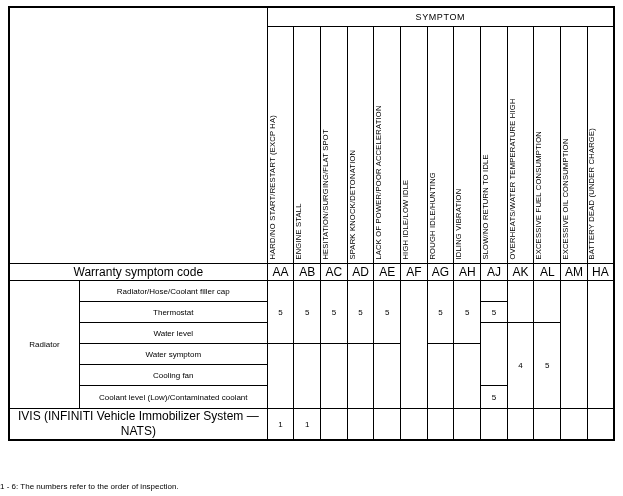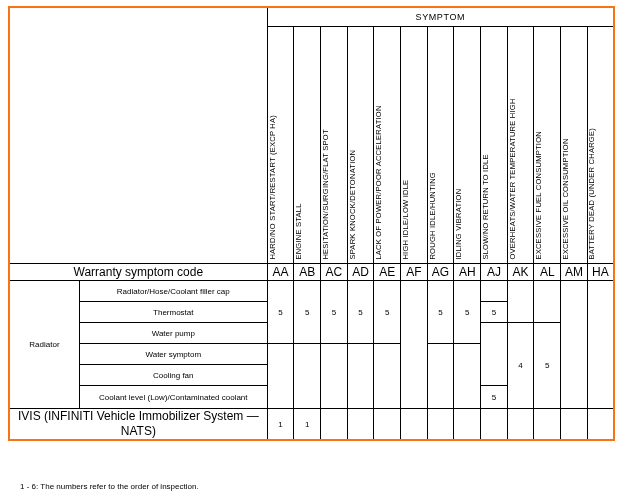--- a/index.html
+++ b/index.html
@@ -29,21 +29,21 @@
   }
   table.matrix td, table.matrix th {
     border: 1px solid #000000;
     padding: 0;
     margin: 0;
     font-weight: normal;
     vertical-align: middle;
     text-align: center;
   }
   .outer {
-    border: 2px solid #f97316;
+    border: 2px solid #000000;
   }
 
   
   .blankcorner {
     border-top: none !important;
     border-left: none !important;
   }
   .symptom-title {
     height: 18px;
     font-size: 9px;
@@ -101,21 +101,21 @@
     text-align: left;
     padding-left: 4px;
     font-size: 12px;
     line-height: 1.25;
     height: 30px;
     padding-top: 2px;
     padding-bottom: 2px;
   }
   .footnote {
     position: absolute;
-    left: 20px;
+    left: 0;
     top: 482px;
     font-size: 8px;
   }
 </style>
 </head>
 <body>
 
 <div class="sheet">
   <table class="matrix outer">
     <colgroup>
@@ -218,21 +218,21 @@
         <td class="num nb-bottom" rowspan="6"></td>
         <td class="num nb-bottom" rowspan="6"></td>
       </tr>
 
       <tr class="bodyrow">
         <td class="item-cell">Thermostat</td>
         <td class="num">5</td>
       </tr>
 
       <tr class="bodyrow">
-        <td class="item-cell">Water pump</td>
+        <td class="item-cell">Water level</td>
         <td class="num nb-bottom" rowspan="3"></td>
         <td class="num nb-bottom" rowspan="4">4</td>
         <td class="num nb-bottom" rowspan="4">5</td>
       </tr>
 
       <tr class="bodyrow">
         <td class="item-cell">Water symptom</td>
         <td class="num nb-bottom" rowspan="3"></td>
         <td class="num nb-bottom" rowspan="3"></td>
         <td class="num nb-bottom" rowspan="3"></td>

